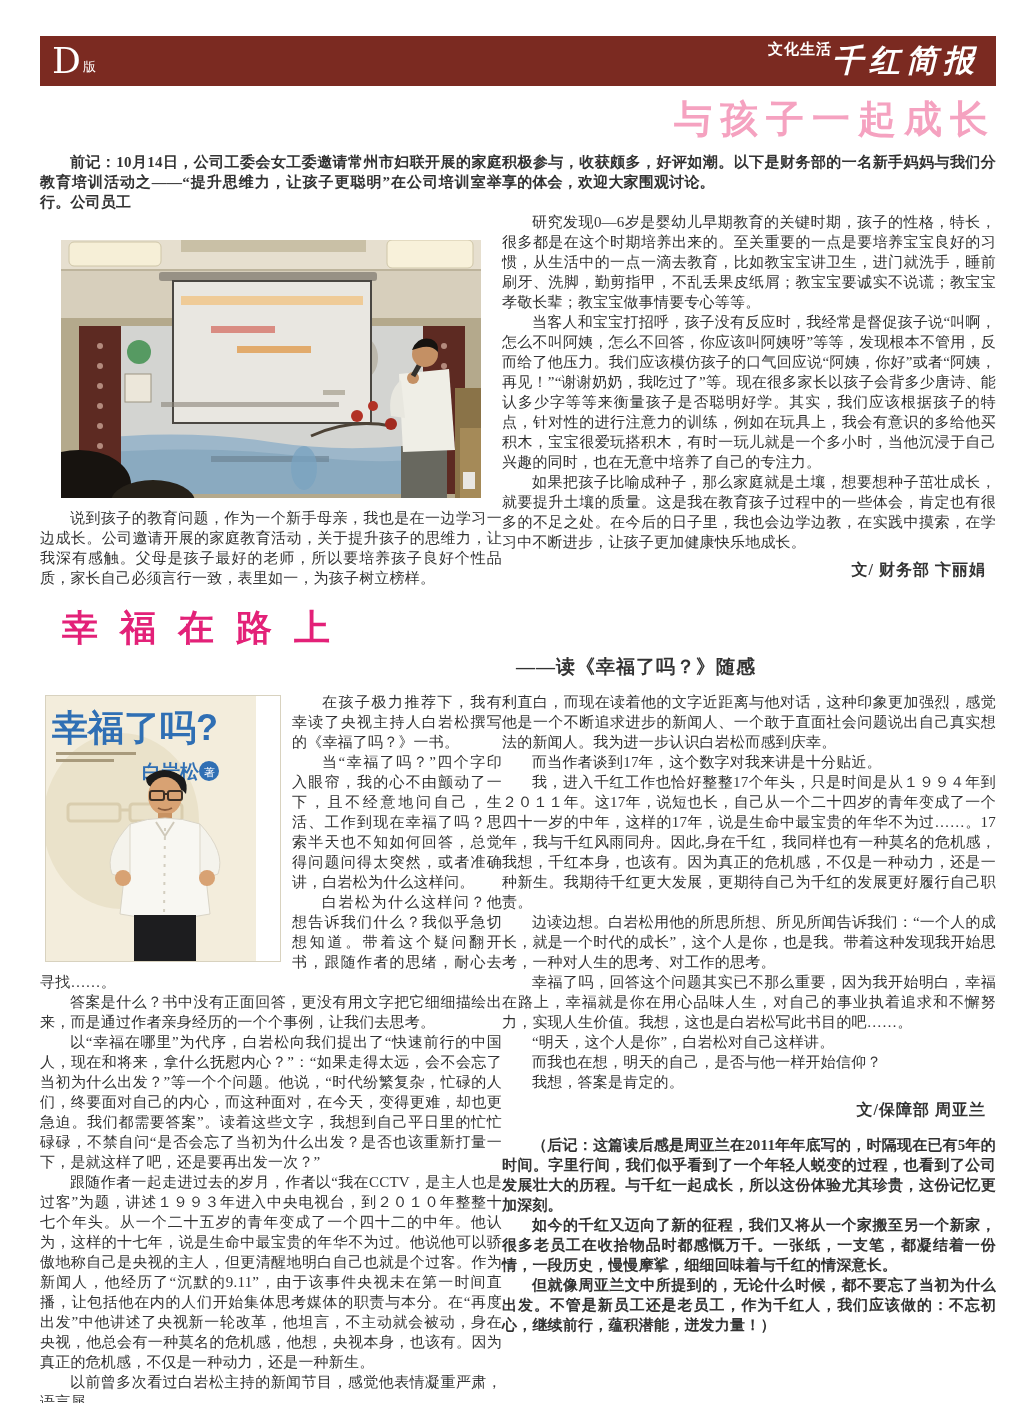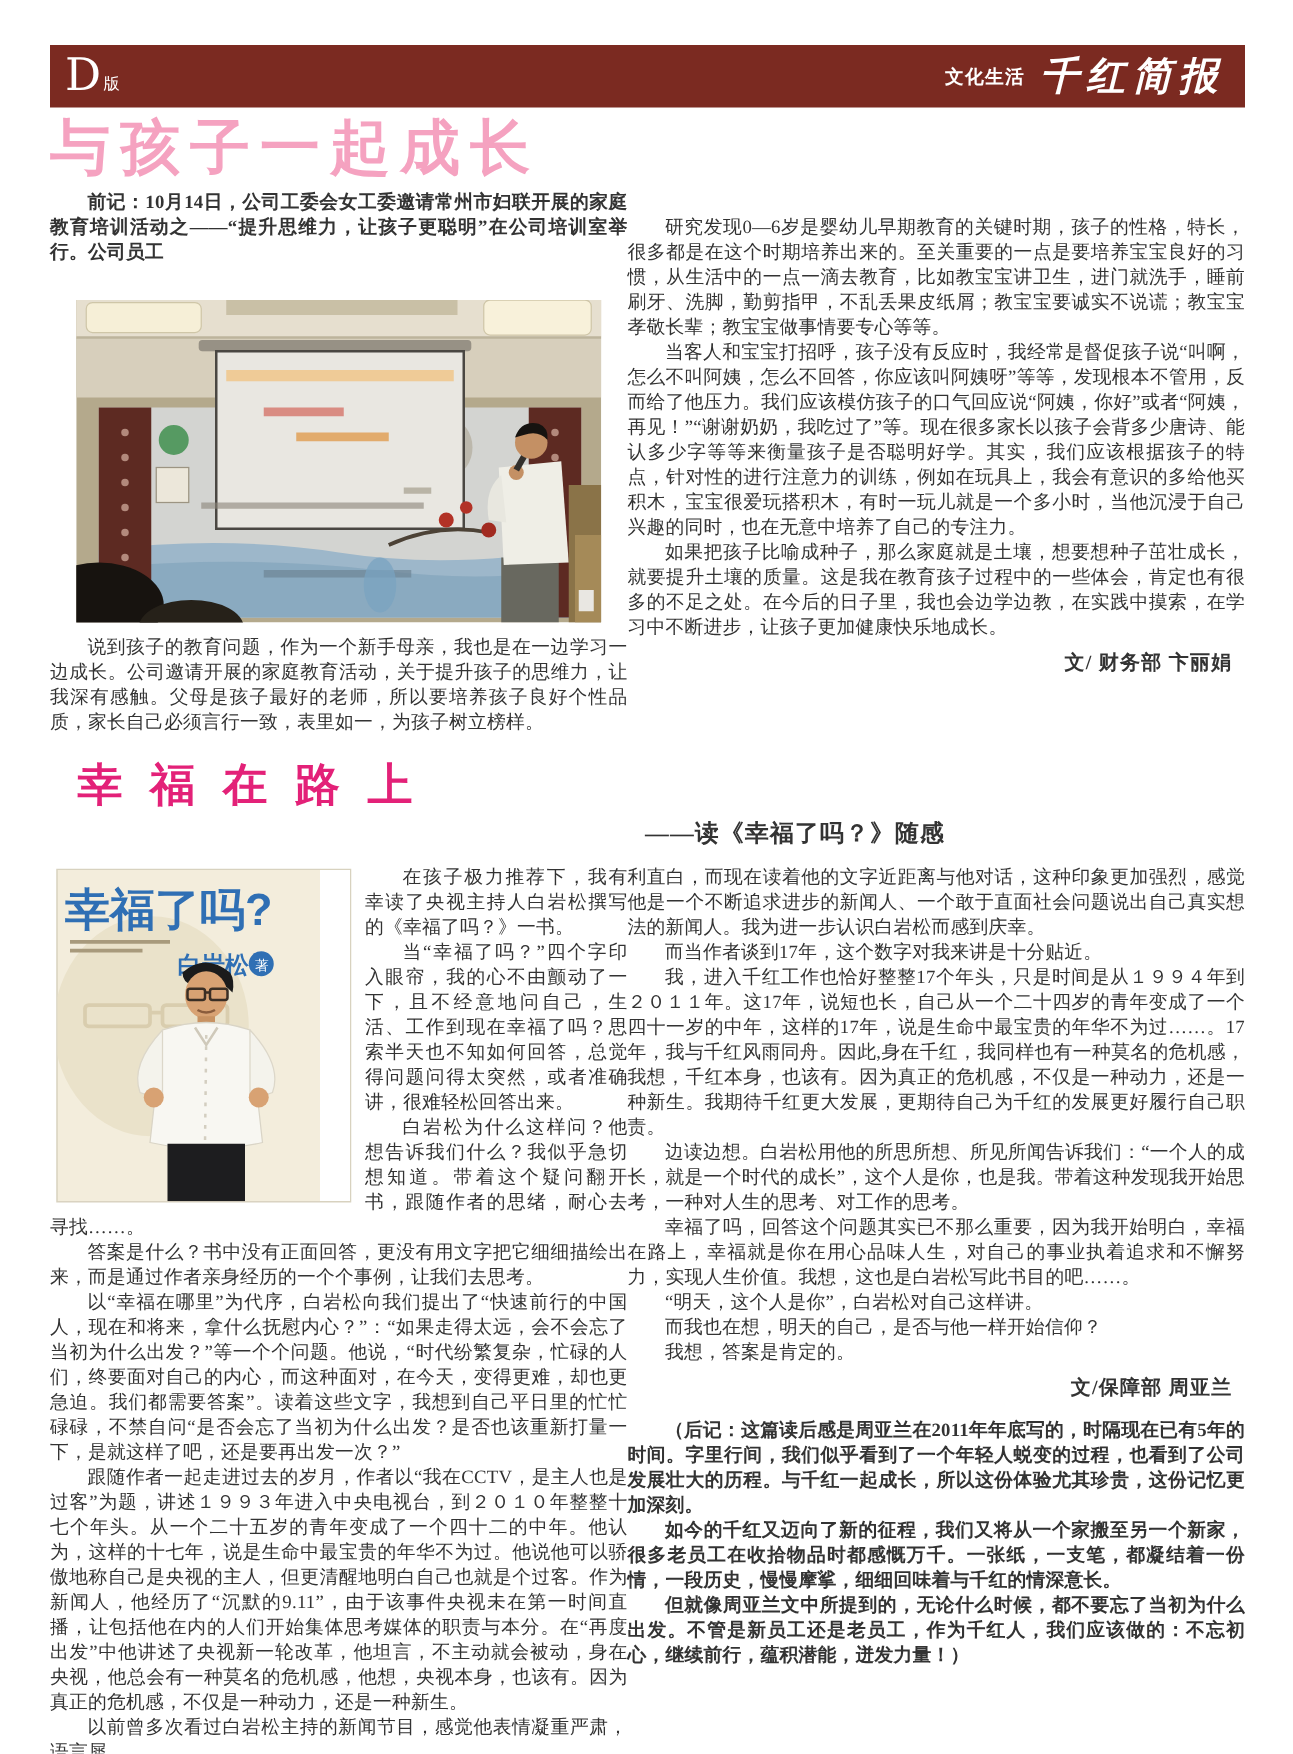--- a/index.html
+++ b/index.html
@@ -5,26 +5,26 @@
   * { margin:0; padding:0; box-sizing:border-box; }
   html,body { background:#ffffff; }
   body { width:1034px; font-family:"Liberation Serif","DejaVu Serif",serif; color:#333; }
   .page { position:relative; width:1034px; height:1403px; background:#fff; overflow:hidden; padding:36px 38px 0 40px; }
 
   
   .header-bar { height:50px; background:#7b2a21; color:#fff; display:flex; justify-content:space-between; align-items:center; padding:0 16px 0 12px; }
   .page-label { display:flex; align-items:flex-end; }
   .page-label .d { font-size:36px; line-height:36px; font-family:"DejaVu Serif",serif; }
   .page-label .ban { font-size:13px; margin-left:2px; margin-bottom:3px; }
-  .header-right { display:flex; align-items:center; gap:12px; }
+  .header-right { display:flex; }
   .section-label { font-size:15px; font-weight:bold; font-family:"Liberation Sans",sans-serif; letter-spacing:1px; }
   .masthead { font-size:31px; font-weight:bold; font-style:italic; font-family:"DejaVu Serif",serif; letter-spacing:6px; }
 
   
-  .title1 { text-align:left; color:#f5a2c0; font-size:48px; line-height:46px; font-weight:bold; font-family:"Liberation Sans",sans-serif; letter-spacing:8px; margin:10px 0 10px; }
+  .title1 { text-align:right; color:#f5a2c0; font-size:38px; line-height:46px; font-weight:bold; font-family:"Liberation Sans",sans-serif; letter-spacing:8px; margin:10px 0 10px; }
   .columns { display:flex; }
   .col-left { width:462px; flex:none; }
   .col-right { flex:1; min-width:0; }
   .para { font-size:15px; line-height:20px; text-align:justify; text-indent:2em; letter-spacing:0.2px; }
   .no-indent { text-indent:0; }
   .bold { font-weight:bold; }
   .spacer20 { height:20px; }
   .photo-wrap { width:420px; height:258px; margin:28px auto 10px; }
   .byline { font-size:16px; font-weight:bold; text-align:right; margin-top:8px; padding-right:10px; letter-spacing:1px; }
 
@@ -116,20 +116,21 @@
             <rect x="399" y="188" width="21" height="70" fill="#a58a58"></rect>
             <rect x="402" y="232" width="12" height="17" fill="#e9e7e2"></rect>
 
             <ellipse cx="18" cy="244" rx="52" ry="34" fill="#17130f"></ellipse>
             <ellipse cx="92" cy="262" rx="42" ry="22" fill="#262119"></ellipse>
           </svg>
         </div>
         <p class="para">说到孩子的教育问题，作为一个新手母亲，我也是在一边学习一边成长。公司邀请开展的家庭教育活动，关于提升孩子的思维力，让我深有感触。父母是孩子最好的老师，所以要培养孩子良好个性品质，家长自己必须言行一致，表里如一，为孩子树立榜样。</p>
       </div>
       <div class="col-right">
+        <p class="para bold no-indent">积极参与，收获颇多，好评如潮。以下是财务部的一名新手妈妈与我们分享的体会，欢迎大家围观讨论。</p>
         <div class="spacer20"></div>
         <div>
             <p class="para">研究发现0—6岁是婴幼儿早期教育的关键时期，孩子的性格，特长，很多都是在这个时期培养出来的。至关重要的一点是要培养宝宝良好的习惯，从生活中的一点一滴去教育，比如教宝宝讲卫生，进门就洗手，睡前刷牙、洗脚，勤剪指甲，不乱丢果皮纸屑；教宝宝要诚实不说谎；教宝宝孝敬长辈；教宝宝做事情要专心等等。</p>
             <p class="para">当客人和宝宝打招呼，孩子没有反应时，我经常是督促孩子说“叫啊，怎么不叫阿姨，怎么不回答，你应该叫阿姨呀”等等，发现根本不管用，反而给了他压力。我们应该模仿孩子的口气回应说“阿姨，你好”或者“阿姨，再见！”“谢谢奶奶，我吃过了”等。现在很多家长以孩子会背多少唐诗、能认多少字等等来衡量孩子是否聪明好学。其实，我们应该根据孩子的特点，针对性的进行注意力的训练，例如在玩具上，我会有意识的多给他买积木，宝宝很爱玩搭积木，有时一玩儿就是一个多小时，当他沉浸于自己兴趣的同时，也在无意中培养了自己的专注力。</p>
             <p class="para">如果把孩子比喻成种子，那么家庭就是土壤，想要想种子茁壮成长，就要提升土壤的质量。这是我在教育孩子过程中的一些体会，肯定也有很多的不足之处。在今后的日子里，我也会边学边教，在实践中摸索，在学习中不断进步，让孩子更加健康快乐地成长。</p>
           </div>
         <p class="byline">文/ 财务部 卞丽娟</p>
       </div>
     </div>
   </div>
@@ -167,21 +168,21 @@
             <path d="M84,128 Q58,156 66,178 L84,184 Z" fill="#f4f3ec" stroke="#dcd7c9"></path>
             <path d="M154,128 Q180,156 172,178 L154,184 Z" fill="#f4f3ec" stroke="#dcd7c9"></path>
             <circle cx="77" cy="182" r="8" fill="#d8a273"></circle>
             <circle cx="161" cy="182" r="8" fill="#d8a273"></circle>
             <line x1="119" y1="132" x2="118" y2="220" stroke="#d3cec0" stroke-width="2" stroke-dasharray="3,6"></line>
             <rect x="88" y="219" width="62" height="46" fill="#1d1d1f"></rect>
           </svg>
         </div>
         <div>
             <p class="para">在孩子极力推荐下，我有幸读了央视主持人白岩松撰写的《幸福了吗？》一书。</p>
-            <p class="para">当“幸福了吗？”四个字印入眼帘，我的心不由颤动了一下，且不经意地问自己，生活、工作到现在幸福了吗？思索半天也不知如何回答，总觉得问题问得太突然，或者准确讲，很难轻松回答出来。</p>
+            <p class="para">当“幸福了吗？”四个字印入眼帘，我的心不由颤动了一下，且不经意地问自己，生活、工作到现在幸福了吗？思索半天也不知如何回答，总觉得问题问得太突然，或者准确讲，白岩松为什么这样问。</p>
             <p class="para">白岩松为什么这样问？他想告诉我们什么？我似乎急切想知道。带着这个疑问翻开书，跟随作者的思绪，耐心去寻找……。</p>
             <p class="para">答案是什么？书中没有正面回答，更没有用文字把它细细描绘出来，而是通过作者亲身经历的一个个事例，让我们去思考。</p>
             <p class="para">以“幸福在哪里”为代序，白岩松向我们提出了“快速前行的中国人，现在和将来，拿什么抚慰内心？”：“如果走得太远，会不会忘了当初为什么出发？”等一个个问题。他说，“时代纷繁复杂，忙碌的人们，终要面对自己的内心，而这种面对，在今天，变得更难，却也更急迫。我们都需要答案”。读着这些文字，我想到自己平日里的忙忙碌碌，不禁自问“是否会忘了当初为什么出发？是否也该重新打量一下，是就这样了吧，还是要再出发一次？”</p>
             <p class="para">跟随作者一起走进过去的岁月，作者以“我在CCTV，是主人也是过客”为题，讲述１９９３年进入中央电视台，到２０１０年整整十七个年头。从一个二十五岁的青年变成了一个四十二的中年。他认为，这样的十七年，说是生命中最宝贵的年华不为过。他说他可以骄傲地称自己是央视的主人，但更清醒地明白自己也就是个过客。作为新闻人，他经历了“沉默的9.11”，由于该事件央视未在第一时间直播，让包括他在内的人们开始集体思考媒体的职责与本分。在“再度出发”中他讲述了央视新一轮改革，他坦言，不主动就会被动，身在央视，他总会有一种莫名的危机感，他想，央视本身，也该有。因为真正的危机感，不仅是一种动力，还是一种新生。</p>
             <p class="para">以前曾多次看过白岩松主持的新闻节目，感觉他表情凝重严肃，语言犀</p>
           </div>
       </div>
       <div class="col-right">
         <p class="para no-indent">利直白，而现在读着他的文字近距离与他对话，这种印象更加强烈，感觉他是一个不断追求进步的新闻人、一个敢于直面社会问题说出自己真实想法的新闻人。我为进一步认识白岩松而感到庆幸。</p>
         <div>

